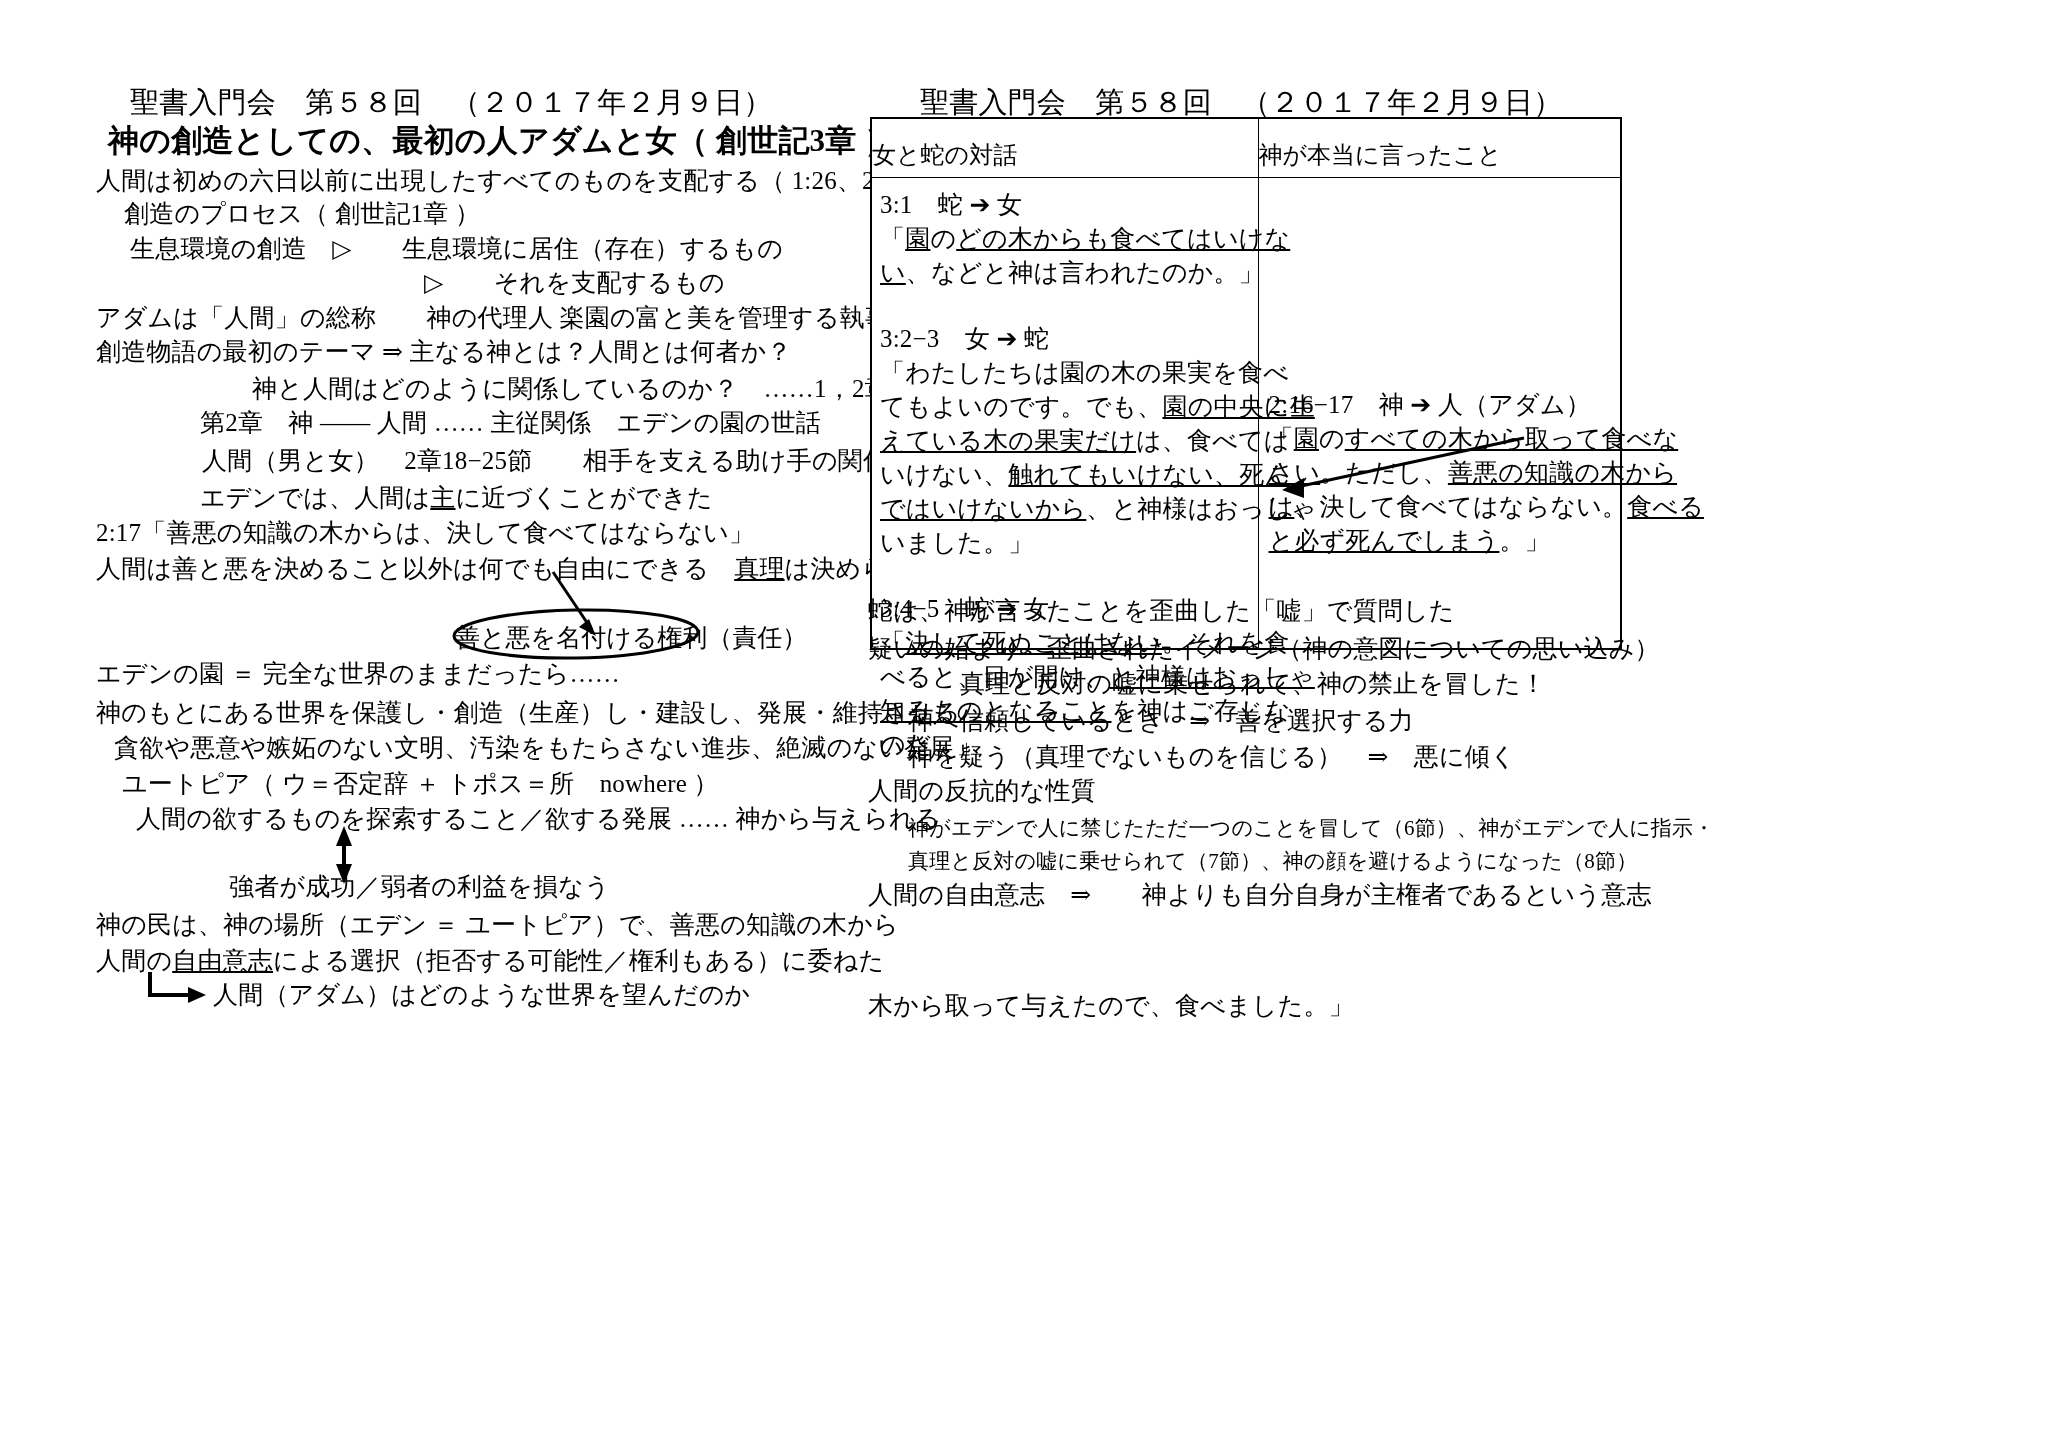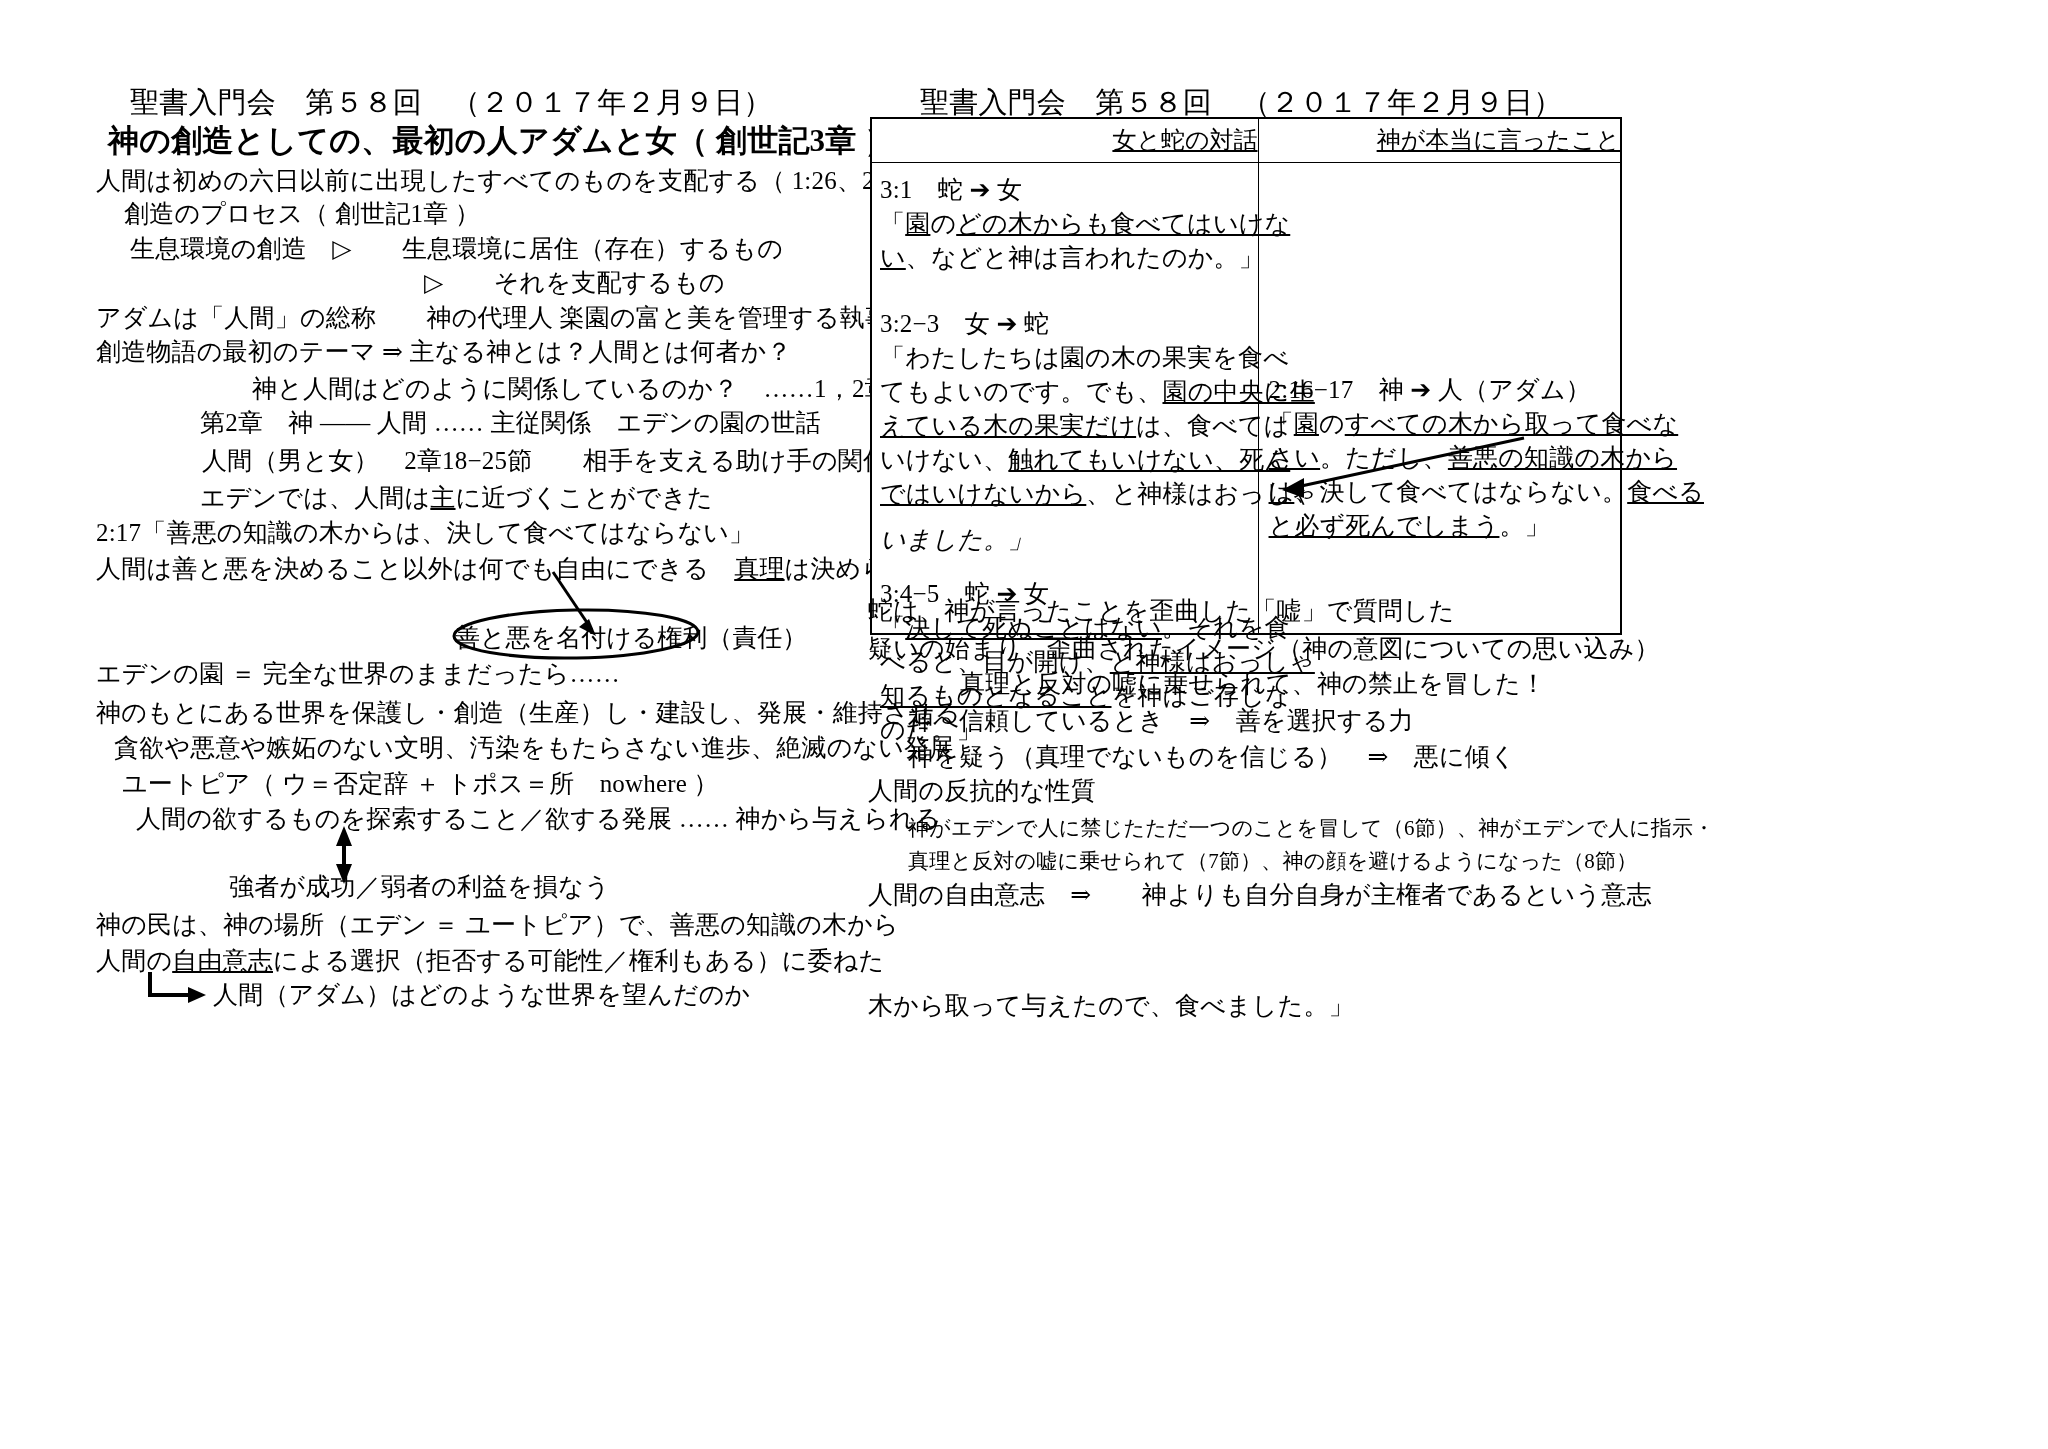--- a/index.html
+++ b/index.html
@@ -57,26 +57,25 @@
     border: 2px solid #000;
     border-collapse: collapse;
     background: #fff;
   }
   .tbl td, .tbl th {
     border: 1.5px solid #000;
     vertical-align: top;
     padding: 0;
   }
   .tbl .hd {
-    text-align: right;
+    text-align: left;
     font-weight: normal;
     font-size: 24px;
-    padding: 5px 0 6px 0;
+    padding: 20px 0 6px 0;
     height: 30px;
-    text-decoration: underline;
   }
   .cell {
     position: relative;
     padding: 0;
   }
   .cell .ln { position: absolute; }
 
   
   .cellbox { position: relative; width: 100%; }
 
@@ -206,21 +205,21 @@
               </div>
               <div class="ln" style="left:8px; top:250px;">
                 <span class="u b">えている木の果実だけ</span><span>は、食べては</span>
               </div>
               <div class="ln" style="left:8px; top:284px;">
                 <span>いけない、</span><span class="u b">触れてもいけない、死ん</span>
               </div>
               <div class="ln" style="left:8px; top:318px;">
                 <span class="u b">ではいけないから</span><span>、と神様はおっしゃ</span>
               </div>
-              <div class="ln" style="left:8px; top:364px;font-style:italic;">いました。」</div>
+              <div class="ln" style="left:8px; top:352px;">いました。」</div>
 
               <div class="ln" style="left:8px; top:418px;">3:4−5　蛇 ➔ 女</div>
               <div class="ln" style="left:8px; top:452px;">
                 <span>「</span><span class="u b">決して死ぬことはない</span><span>。それを食</span>
               </div>
               <div class="ln" style="left:8px; top:486px;">
                 <span>べると、目が開け、</span><span class="u b">と神様はおっしゃ</span>
               </div>
               <div class="ln" style="left:8px; top:520px;">
                 <span class="u b">知るものとなること</span><span>を神はご存じな</span>

